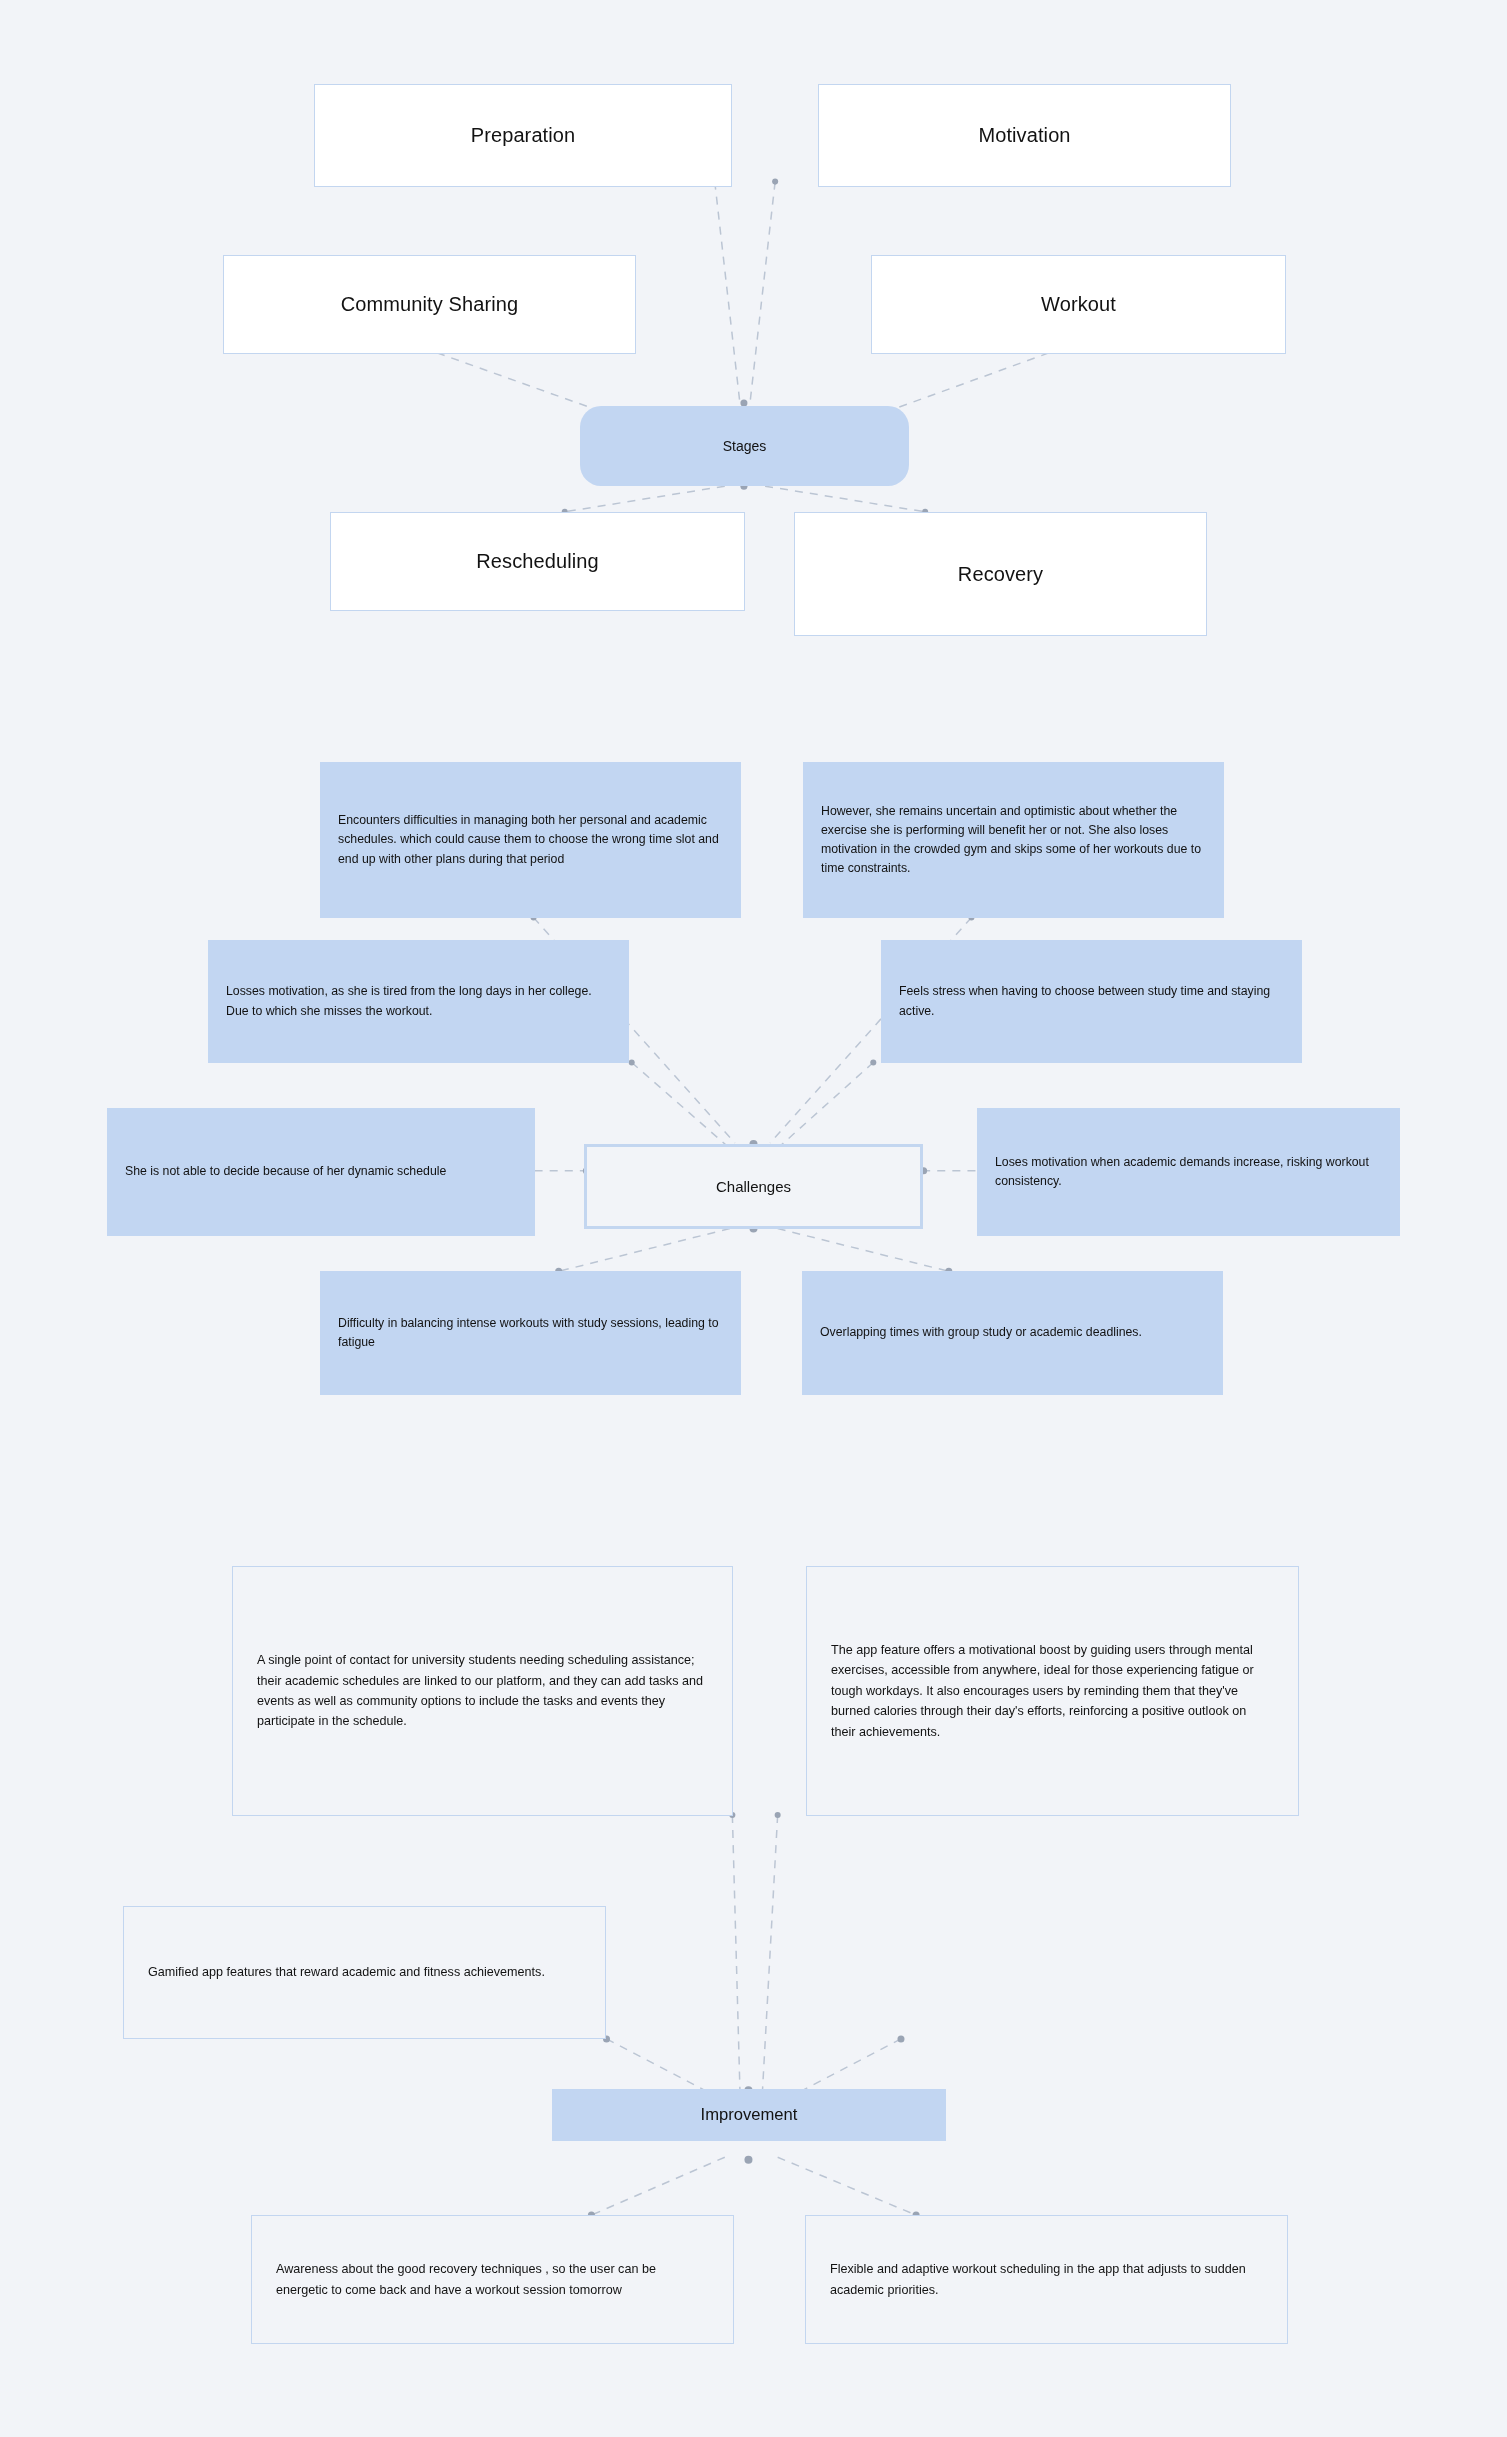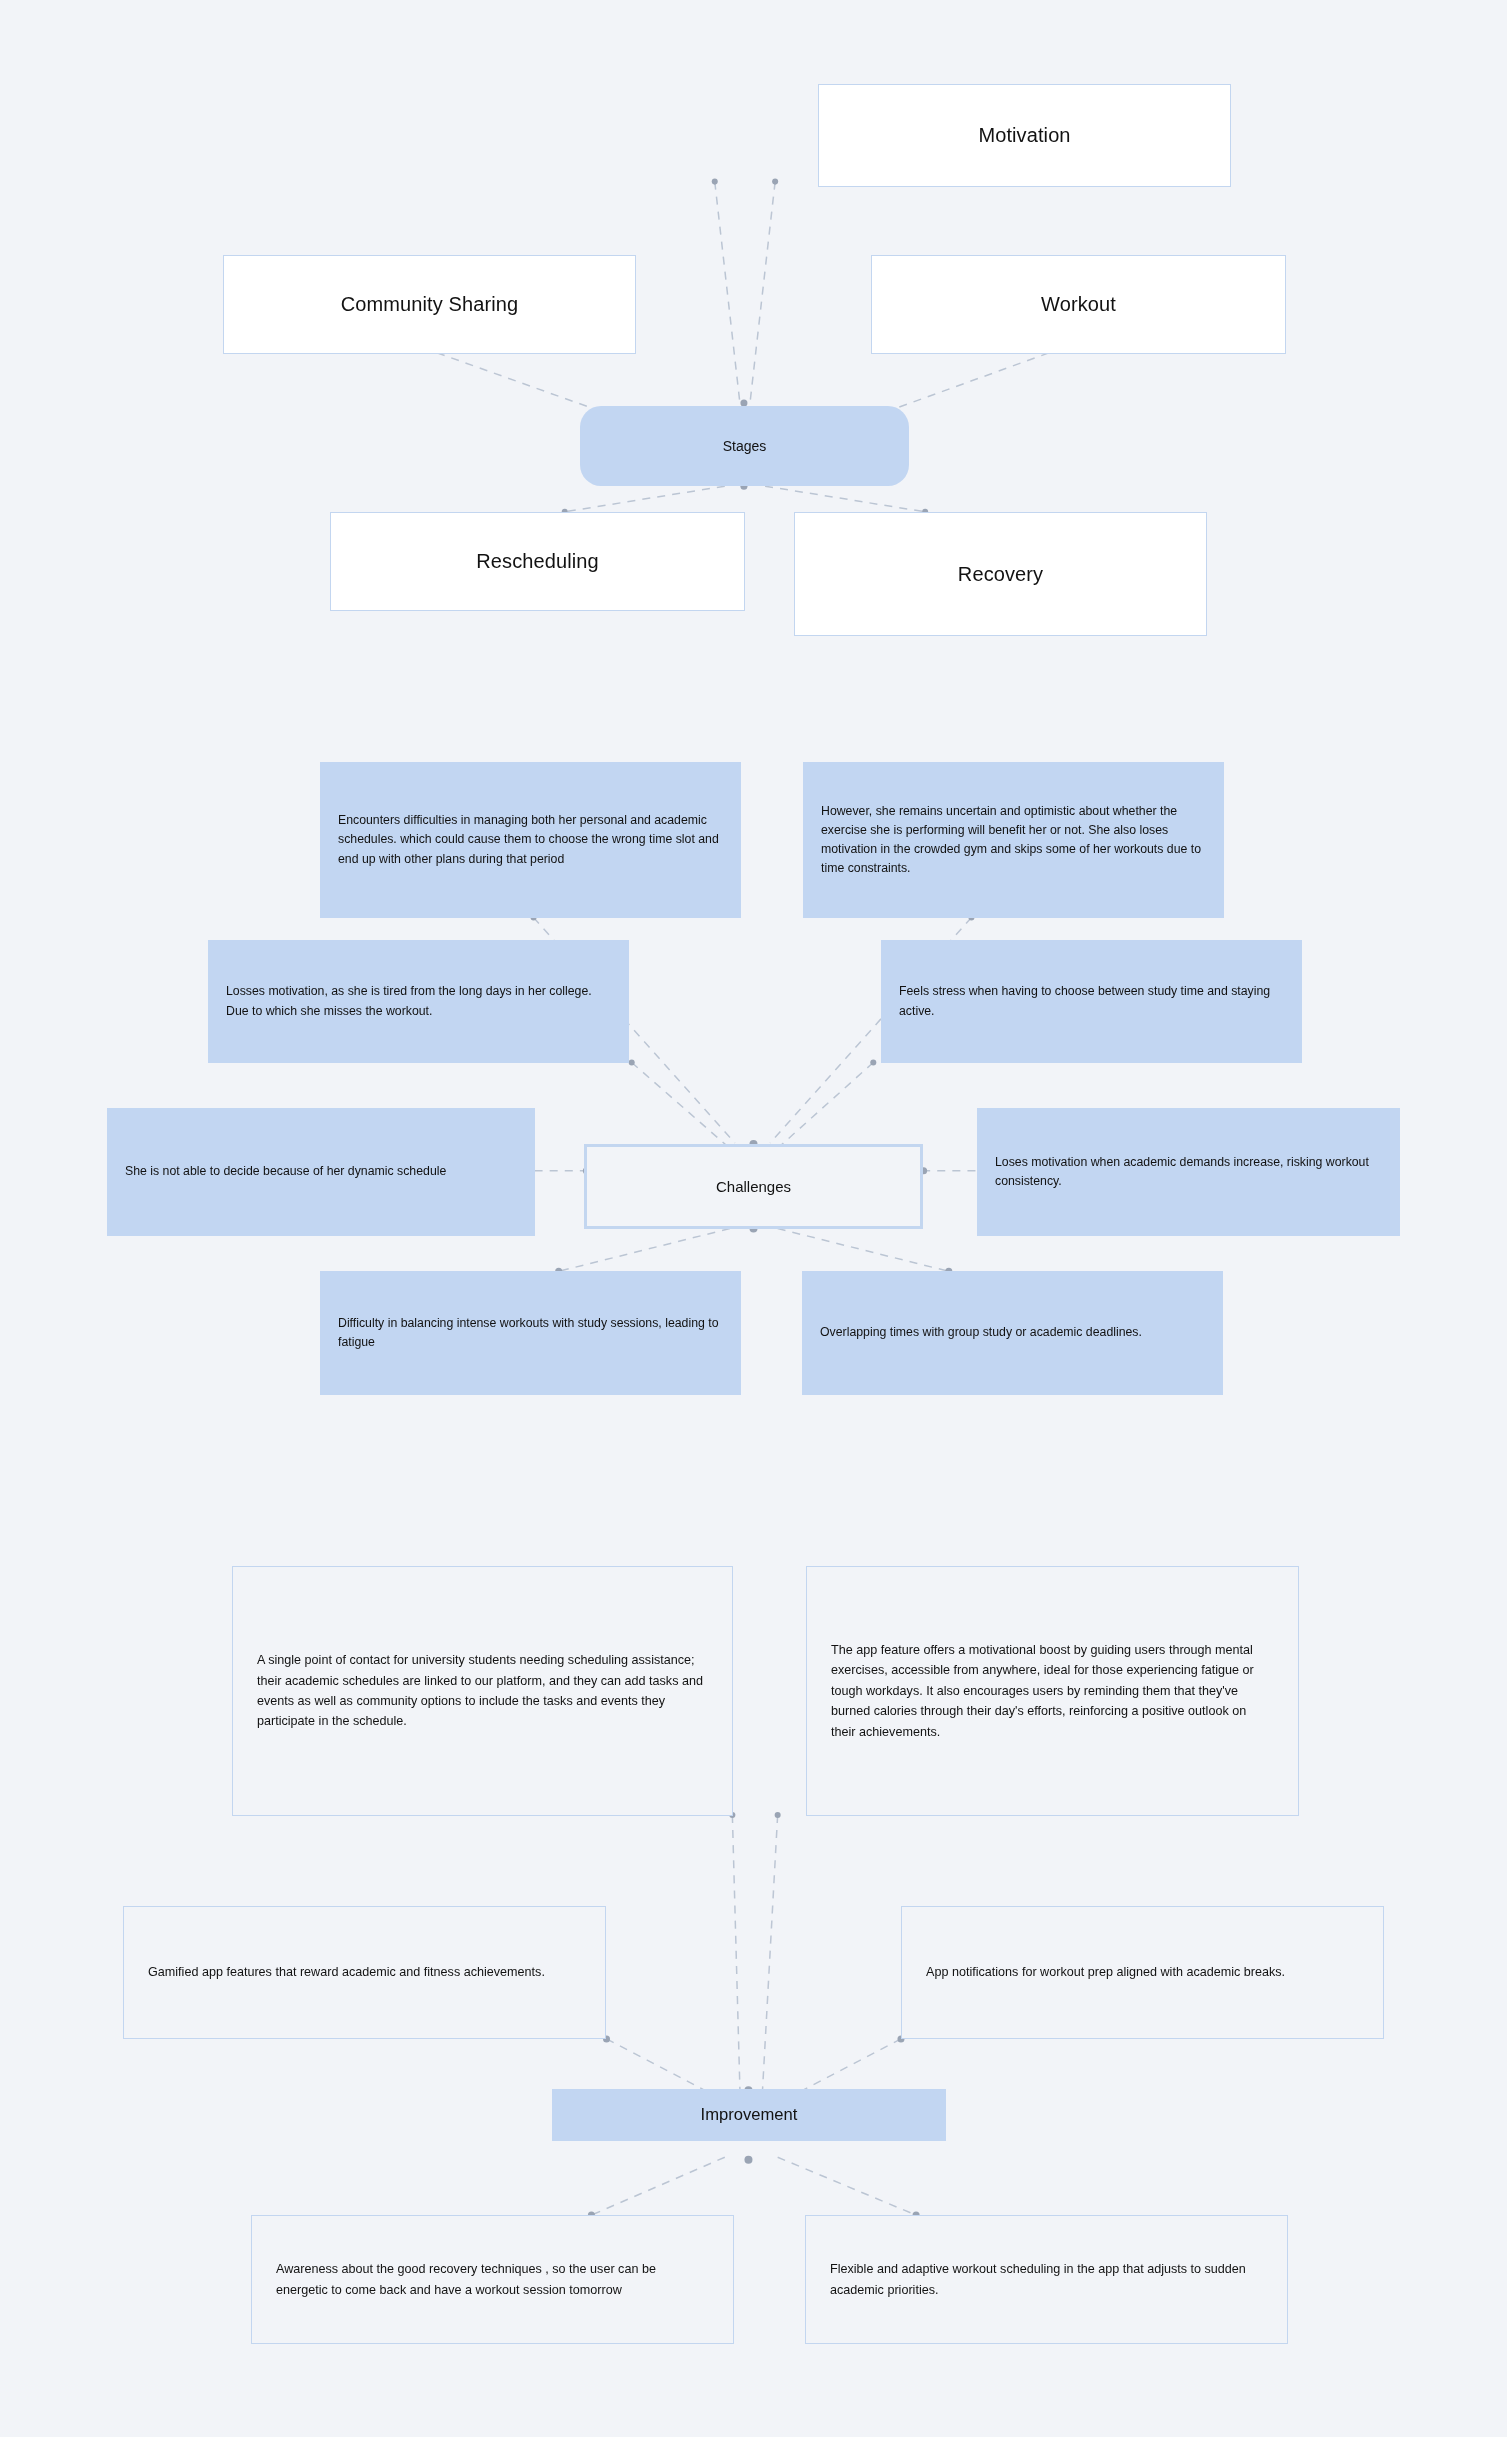--- a/index.html
+++ b/index.html
@@ -134,20 +134,23 @@
         <circle cx="1545" cy="3605" r="6"></circle>
       <circle cx="1205" cy="4050" r="7"></circle>
         <circle cx="1790" cy="4050" r="7"></circle>
       <circle cx="1487" cy="4152" r="8"></circle>
       <circle cx="1487" cy="4290" r="8"></circle>
       <circle cx="1175" cy="4400" r="7"></circle>
         <circle cx="1820" cy="4400" r="7"></circle>
     </g>
   </svg>
 
+  <div class="node card-white" style="left:314px; top:84px; width:418px; height:103px;">
+    <span>Preparation</span>
+  </div>
 
   <div class="node card-white" style="left:790px; top:84px; width:413px; height:103px;margin-left:28px;">
     <span>Motivation</span>
   </div>
 
   <div class="node card-white" style="left:223px; top:255px; width:413px; height:99px;">
     <span>Community Sharing</span>
   </div>
 
   <div class="node card-white" style="left:871px; top:255px; width:415px; height:99px;">
@@ -207,23 +210,20 @@
   </div>
 
   <div class="node card-outline" style="left:806px; top:1566px; width:493px; height:250px;">
     <span>The app feature offers a motivational boost by guiding users through mental exercises, accessible from anywhere, ideal for those experiencing fatigue or tough workdays. It also encourages users by reminding them that they've burned calories through their day's efforts, reinforcing a positive outlook on their achievements.</span>
   </div>
 
   <div class="node card-outline" style="left:123px; top:1906px; width:483px; height:133px;">
     <span>Gamified app features that reward academic and fitness achievements.</span>
   </div>
 
-  <div class="node card-outline" style="left:901px; top:1906px; width:483px; height:133px;">
-    <span>App notifications for workout prep aligned with academic breaks.</span>
-  </div>
 
   <div class="node hub-fill hub-improve" style="left:552px; top:2089px; width:394px; height:52px;">
     <span>Improvement</span>
   </div>
 
   <div class="node card-outline" style="left:251px; top:2215px; width:483px; height:129px;">
     <span>Awareness about the good recovery techniques , so the user can be energetic to come back and have a workout session tomorrow</span>
   </div>
 
   <div class="node card-outline" style="left:805px; top:2215px; width:483px; height:129px;">

